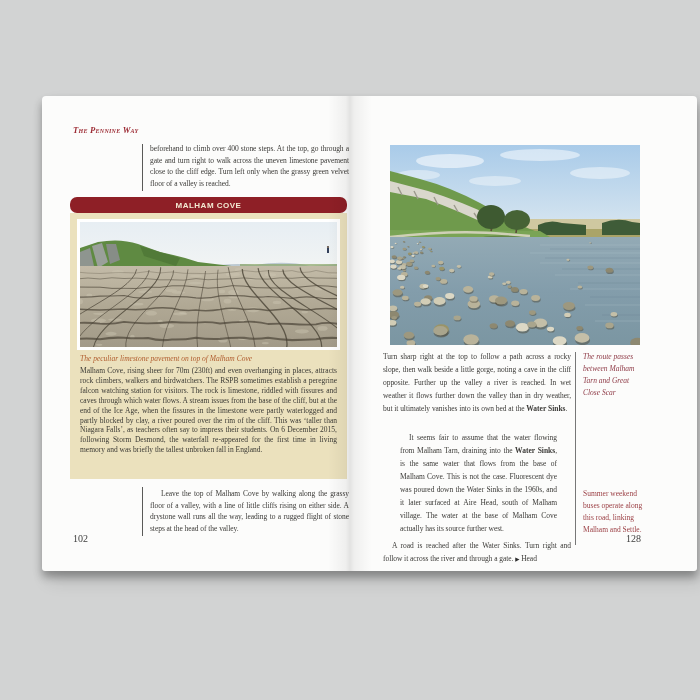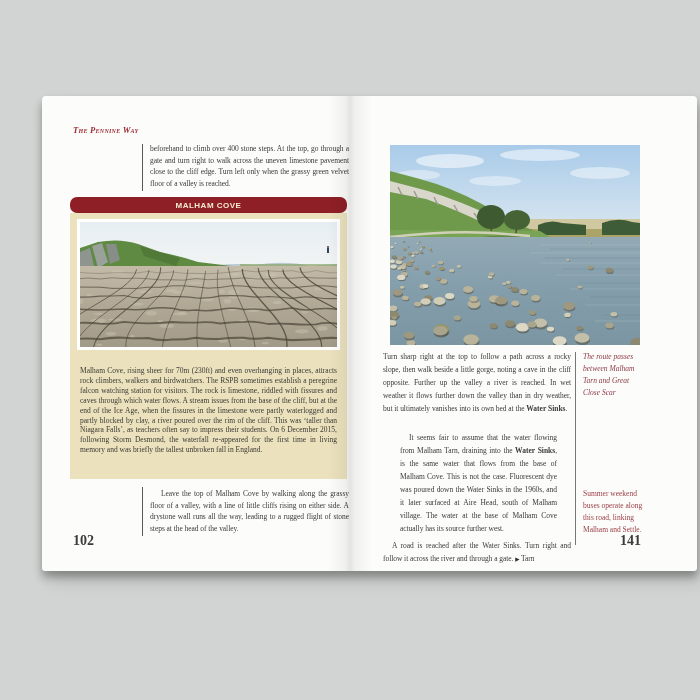--- a/index.html
+++ b/index.html
@@ -20,21 +20,21 @@
   .banner span{font-family:"Liberation Sans",sans-serif;font-weight:bold;font-size:8px;
         letter-spacing:.5px;color:#f3ead2;}
   .featurebox{position:absolute;left:28px;top:117px;width:277px;height:266px;background:#ebe1bd;}
   .photoL{position:absolute;left:7px;top:6px;width:257px;height:125px;background:#fff;padding:3px;}
   .photoL svg{display:block;width:257px;height:125px;}
   .boxcaption{position:absolute;left:10px;top:141px;width:257px;font-style:italic;
         font-size:7.5px;color:#b05c2e;}
   .boxbody{position:absolute;left:10px;top:153px;width:257px;font-size:7.5px;line-height:9.9px;
         color:#3b3a35;text-align:justify;}
   .indent{text-indent:11px;}
-  .pgnum{position:absolute;font-size:14px;color:#3c3c3c;font-weight:bold;}
+  .pgnum{position:absolute;font-size:10px;color:#3c3c3c;}
   .photoR{position:absolute;left:348px;top:49px;width:250px;height:200px;}
   .photoR svg{display:block;width:250px;height:200px;}
   .rcol{position:absolute;left:341px;top:254px;width:188px;font-size:7.5px;line-height:13px;
         color:#3b3a37;text-align:justify;letter-spacing:-0.05px;}
   .rcol p{margin:0 0 4px 0;}
   .rcol p.note-ind{margin-left:17px;margin-right:14px;text-indent:9px;margin-top:16px;}
   .rcol p.ind{text-indent:9px;}
   .marginblock{position:absolute;left:541px;width:60px;font-size:7.5px;line-height:12px;}
   .mcaption{font-style:italic;color:#8e3a46;}
   .mnote{color:#9b3f44;}
@@ -146,20 +146,21 @@
               <path d="M-4,87 Q 8,87.4 20,88.0 Q 32,87.7 44,87.1 Q 56,88.5 68,87.0 Q 80,85.0 92,86.3 Q 104,89.5 116,88.1 Q 128,89.5 140,87.5 Q 152,85.2 164,87.5 Q 176,85.9 188,88.5 Q 200,87.7 212,86.1 Q 224,89.2 236,87.1 Q 248,85.4 260,87.8 Q 272,84.7 284,85.6" stroke="#4a4336" stroke-width="1.52" fill="none" opacity="0.7"></path>
               <path d="M-4,101 Q 8,100.3 20,101.6 Q 32,102.6 44,99.9 Q 56,101.4 68,101.3 Q 80,101.2 92,100.0 Q 104,101.0 116,100.6 Q 128,99.3 140,101.5 Q 152,100.0 164,99.9 Q 176,99.0 188,102.0 Q 200,101.1 212,102.0 Q 224,102.9 236,102.3 Q 248,99.5 260,102.4 Q 272,99.5 284,100.9" stroke="#4a4336" stroke-width="1.80" fill="none" opacity="0.7"></path>
               <path d="M-4,117 Q 8,116.0 20,117.3 Q 32,115.0 44,115.8 Q 56,116.7 68,116.0 Q 80,119.3 92,117.5 Q 104,117.9 116,115.7 Q 128,117.5 140,116.9 Q 152,115.5 164,115.9 Q 176,117.7 188,115.7 Q 200,117.5 212,118.1 Q 224,117.8 236,117.2 Q 248,115.2 260,116.2 Q 272,115.0 284,115.8" stroke="#4a4336" stroke-width="2.08" fill="none" opacity="0.7"></path>
             </g>
           <g>
             <rect x="247" y="26" width="2" height="5" fill="#33405a"></rect>
             <circle cx="248" cy="25" r="1.1" fill="#5a4a3e"></circle>
           </g>
         </svg>
       </div>
+      <div class="boxcaption">The peculiar limestone pavement on top of Malham Cove</div>
       <div class="boxbody">Malham Cove, rising sheer for 70m (230ft) and even overhanging in places, attracts rock climbers, walkers and birdwatchers. The RSPB sometimes establish a peregrine falcon watching station for visitors. The rock is limestone, riddled with fissures and caves through which water flows. A stream issues from the base of the cliff, but at the end of the Ice Age, when the fissures in the limestone were partly waterlogged and partly blocked by clay, a river poured over the rim of the cliff. This was ‘taller than Niagara Falls’, as teachers often say to impress their students. On 6 December 2015, following Storm Desmond, the waterfall re-appeared for the first time in living memory and was briefly the tallest unbroken fall in England.</div>
     </div>
 
     <div class="vrule" style="left:100px;top:391px;height:49px;"></div>
 
     <div class="bodytxt indent" style="left:108px;top:392px;width:199px;">Leave the top of Malham Cove by walking along the grassy floor of a valley, with a line of little cliffs rising on either side. A drystone wall runs all the way, leading to a rugged flight of stone steps at the head of the valley.</div>
 
     <div class="pgnum" style="left:31px;top:437px;">102</div>
 
 
@@ -393,26 +394,26 @@
             <ellipse cx="192.0" cy="192.9" rx="7.4" ry="4.9" fill="#c4bfa8"></ellipse>
             <ellipse cx="4.7" cy="112.7" rx="2.5" ry="1.5" fill="#4f4b3c" opacity="0.5"></ellipse>
             <ellipse cx="4.1" cy="111.8" rx="2.5" ry="1.6" fill="#8d8870"></ellipse>
           </g>
       </svg>
     </div>
 
     <div class="rcol">
       <p><span>Turn sharp right at the top to follow a path across a rocky slope, then walk beside a little gorge, noting a cave in the cliff opposite. Further up the valley a river is reached. In wet weather it flows further down the valley than in dry weather, but it ultimately vanishes into its own bed at the </span><b>Water Sinks</b><span>.</span></p>
       <p class="note-ind"><span>It seems fair to assume that the water flowing from Malham Tarn, draining into the </span><b>Water Sinks</b><span>, is the same water that flows from the base of Malham Cove. This is not the case. Fluorescent dye was poured down the Water Sinks in the 1960s, and it later surfaced at Aire Head, south of Malham village. The water at the base of Malham Cove actually has its source further west.</span></p>
-      <p class="ind"><span>A road is reached after the Water Sinks. Turn right and follow it across the river and through a gate. </span><span class="marker">▶</span><span> Tarn</span></p>
+      <p class="ind"><span>A road is reached after the Water Sinks. Turn right and follow it across the river and through a gate. </span><span class="marker">▶</span><span> Head</span></p>
     </div>
 
     <div class="vrule" style="left:533px;top:256px;height:193px;background:#777;"></div>
 
     <div class="marginblock mnote" style="top:392px;">Summer weekend buses operate along this road, linking Malham and Settle.</div>
 
     <div class="marginblock mcaption" style="top:255px;">The route passes between Malham Tarn and Great Close Scar</div>
 
-    <div class="pgnum" style="left:541px;top:437px;width:58px;text-align:right;">141</div>
+    <div class="pgnum" style="left:541px;top:437px;width:58px;text-align:right;">128</div>
 
     <div class="gutter"></div>
   </div>
 </div>
 
 </body></html>

